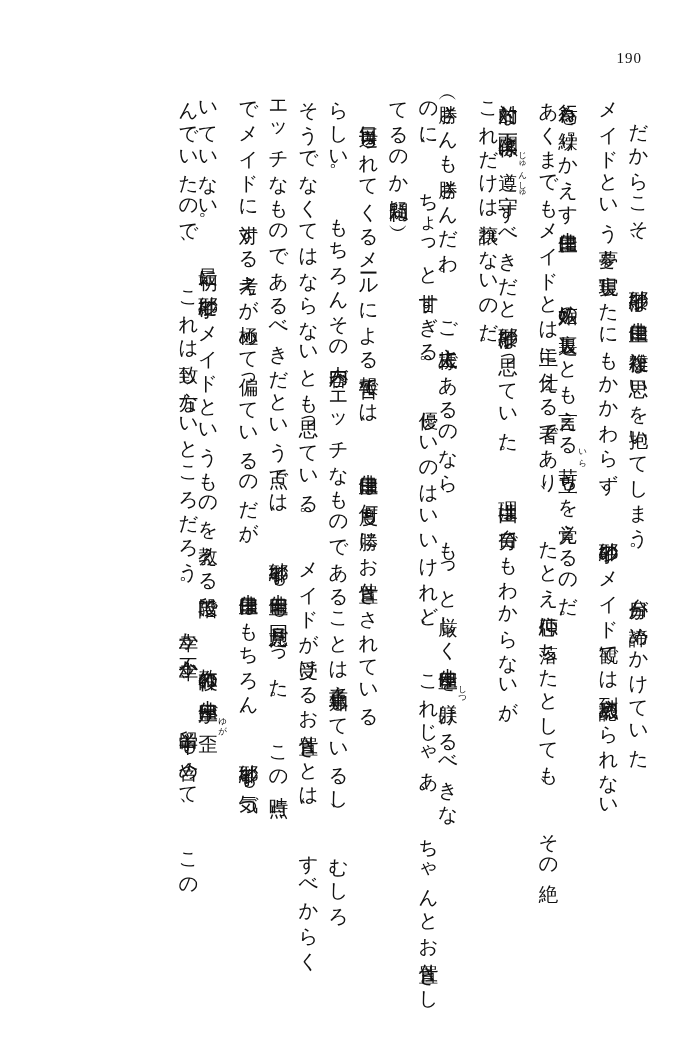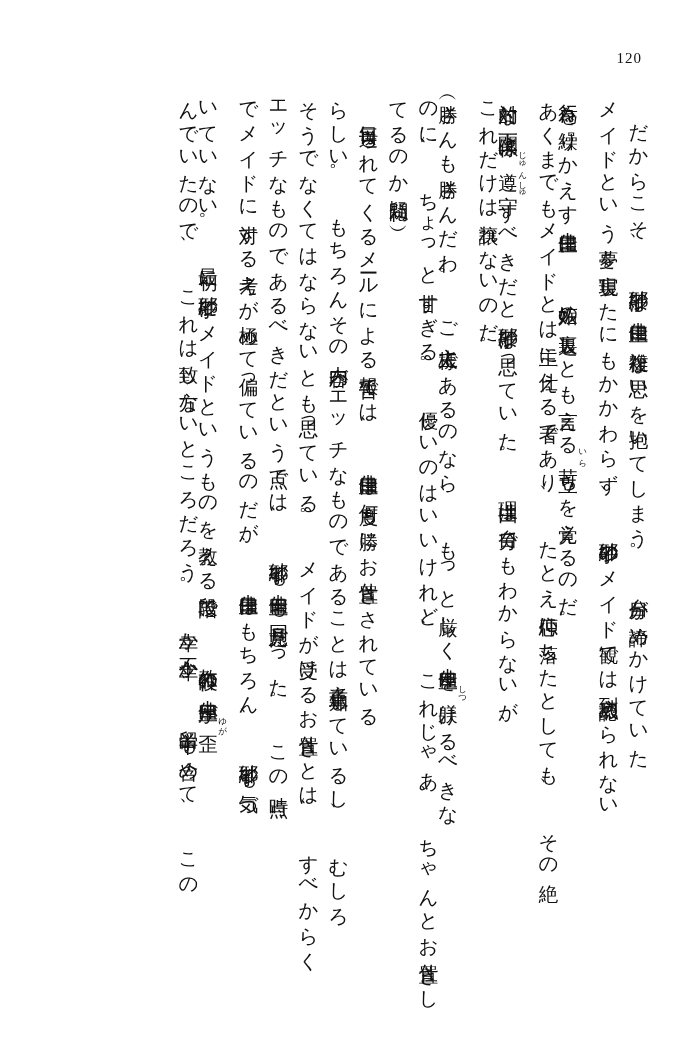--- a/index.html
+++ b/index.html
@@ -66,21 +66,21 @@
     font-size: 8.5px;
     letter-spacing: 0px;
     font-family: "DejaVu Serif", "Liberation Serif", serif;
   }
 </style>
 </head>
 <body>
 
 <div class="page">
 
-  <div class="page-number">120</div>
+  <div class="page-number">190</div>
 
   <div class="text-body">
     <div class="vline indent">だからこそ、　紗耶子は由佳里に複雑な思いを抱いてしまう。　自分が諦めかけていた</div>
     <div class="vline">メイドという夢を実現したにもかかわらず、　紗耶子のメイド観では到底認められない</div>
     <div class="vline">行為を繰りかえす由佳里に、　嫉妬の裏返しとも言える<ruby>苛<rt>いら</rt></ruby>立ちを覚えるのだ。</div>
     <div class="vline">あくまでもメイドとは主に仕える者であり、　たとえ恋仲に落ちたとしても、　その絶</div>
     <div class="vline">対的な上下関係は<ruby>遵守<rt>じゅんしゅ</rt></ruby>すべきだと紗耶子は思っていた。　理由は自分でもわからないが、</div>
     <div class="vline">これだけは譲れないのだ。</div>
     <div class="vline">（勝さんも勝さんだわ。　ご主人様であるのなら、　もっと厳しく由佳里を<ruby>躾<rt>しつ</rt></ruby>けるべきな</div>
     <div class="vline">のに、　ちょっと甘すぎる。　優しいのはいいけれど、　これじゃあ、　ちゃんとお仕置きし</div>

